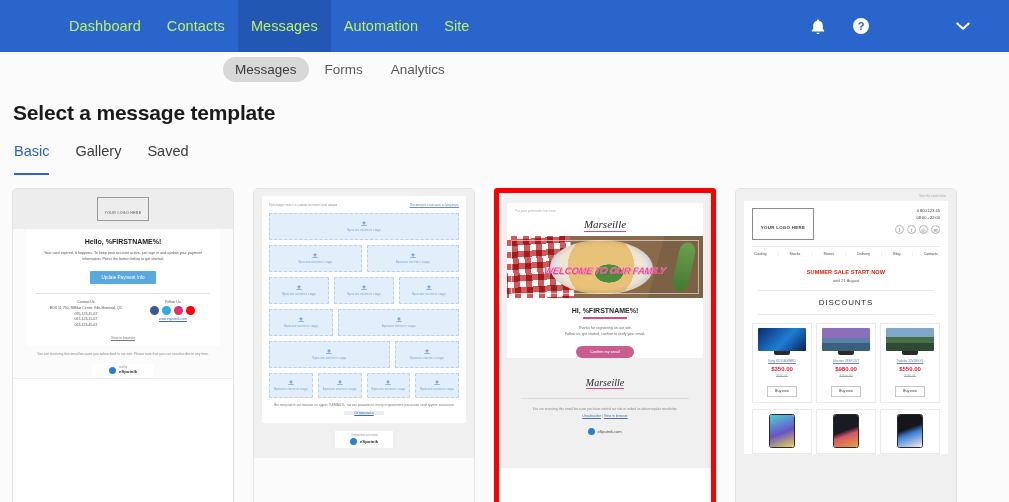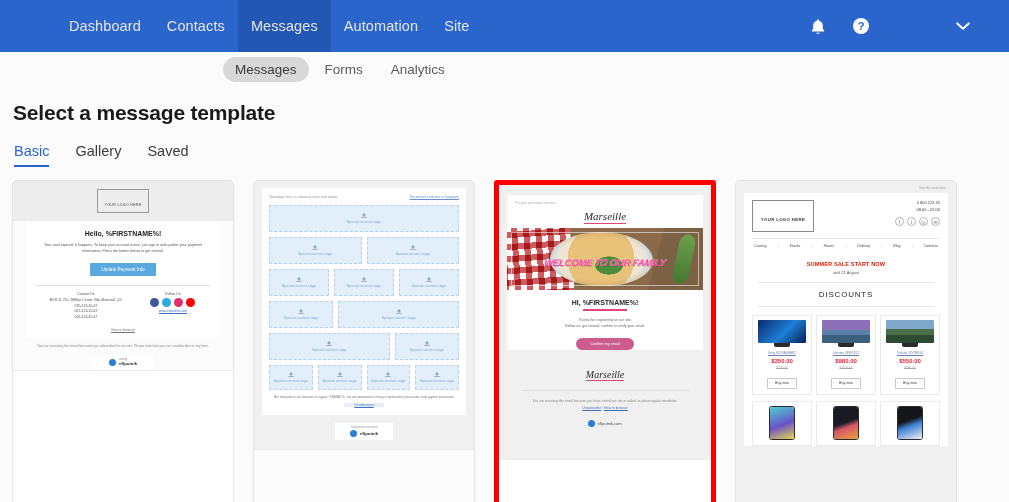--- a/index.html
+++ b/index.html
@@ -12,21 +12,21 @@
 
   
   .topnav {
     height: 52px; background: #2a65cc;
     display: flex; align-items: stretch;
     position: relative;
   }
   .nav-items { display: flex; align-items: stretch; margin-left: 56px; }
   .nav-item {
     display: flex; align-items: center; padding: 0 13px;
-    color: #e5e5e5; font-size: 14.5px; letter-spacing: .1px;
+    color: #bef264; font-size: 14.5px; letter-spacing: .1px;
     cursor: pointer; white-space: nowrap;
   }
   .nav-item.active { background: #2357b4; }
   .nav-right {
     margin-left: auto; display: flex; align-items: center;
     padding-right: 24px; gap: 0;
   }
   .nav-icon-btn {
     width: 44px; height: 52px; display: flex;
     align-items: center; justify-content: center; cursor: pointer;
@@ -45,21 +45,21 @@
     font-size: 13.5px; color: #5b5b5b; padding: 5px 12px;
     border-radius: 13px; cursor: pointer; white-space: nowrap;
   }
   .subnav-item.active { background: #d8d8d8; color: #3c3c3c; }
 
   
   .page-head { padding: 14px 0 0 13px; }
   .page-title { font-size: 21px; font-weight: bold; color: #1a1a1a; letter-spacing: -.2px; }
   .tabs { display: flex; gap: 26px; margin-top: 18px; padding-left: 1px; }
   .tab {
-    font-size: 14.5px; color: #3c3c3c; padding-bottom: 6px;
+    font-size: 14.5px; color: #3c3c3c; padding-bottom: 14px;
     cursor: pointer; border-bottom: 2.5px solid transparent;
   }
   .tab.active { color: #2a65cc; border-bottom-color: #2a65cc; }
 
   
   .cards {
     display: flex; gap: 19px; padding: 13px 12px 0 12px;
     align-items: flex-start;
   }
   .card {

